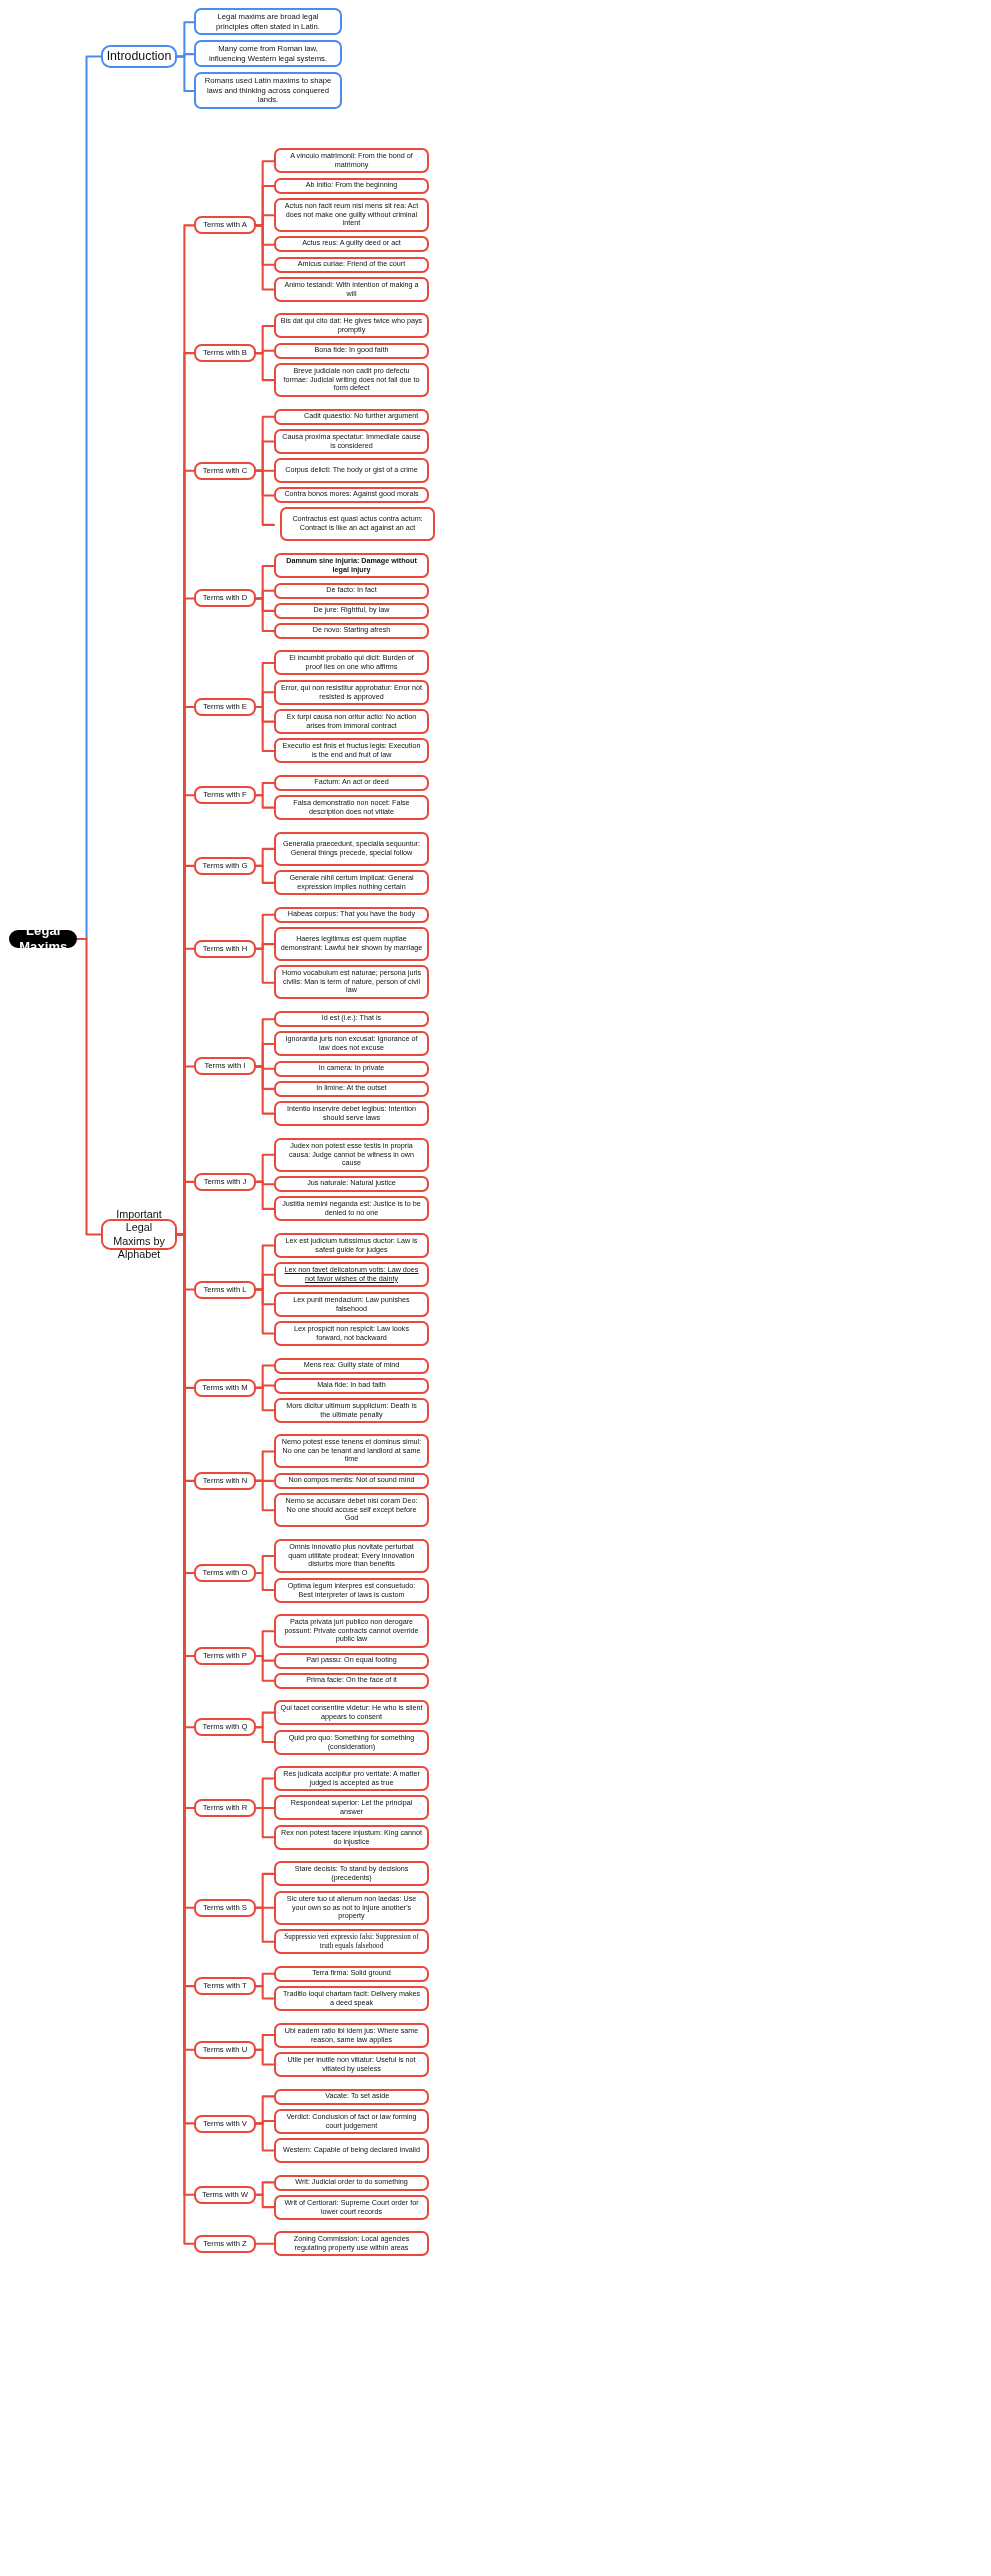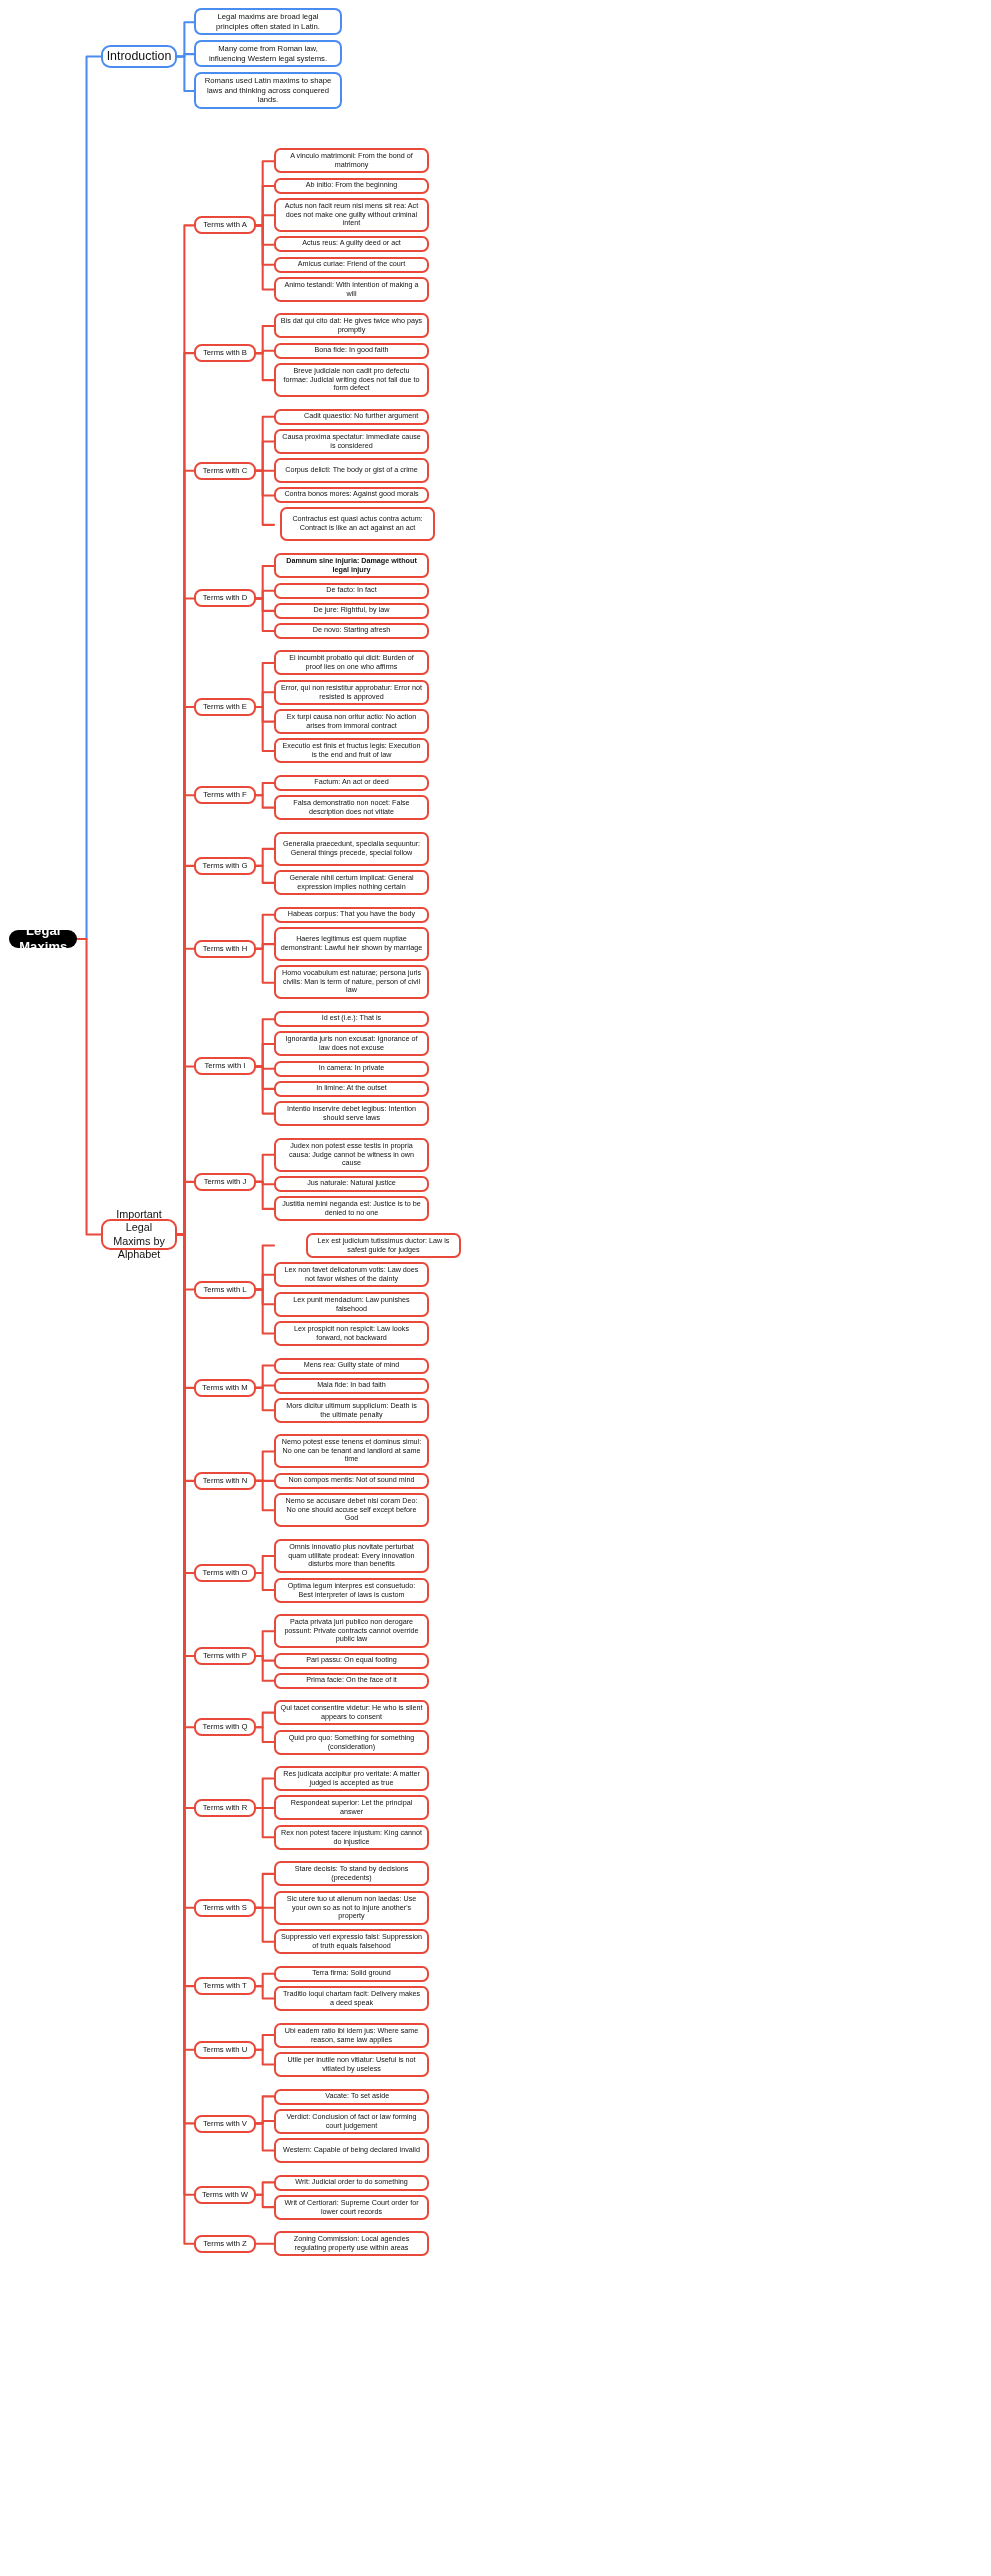--- a/index.html
+++ b/index.html
@@ -216,22 +216,22 @@
       <div class="node red leaf" style="left: 274px; top: 1011px; width: 155px; height: 15.5px;">Id est (i.e.): That is</div>
       <div class="node red leaf" style="left: 274px; top: 1031px; width: 155px; height: 25px;">Ignorantia juris non excusat: Ignorance of law does not excuse</div>
       <div class="node red leaf" style="left: 274px; top: 1061px; width: 155px; height: 15.5px;">In camera: In private</div>
       <div class="node red leaf" style="left: 274px; top: 1081px; width: 155px; height: 15.5px;">In limine: At the outset</div>
       <div class="node red leaf" style="left: 274px; top: 1101px; width: 155px; height: 25px;">Intentio inservire debet legibus: Intention should serve laws</div>
       <div class="node red lvl2" style="left: 194px; top: 1057px; width: 62px; height: 17.5px;">Terms with I</div>
       <div class="node red leaf" style="left: 274px; top: 1138px; width: 155px; height: 34px;">Judex non potest esse testis in propria causa: Judge cannot be witness in own cause</div>
       <div class="node red leaf" style="left: 274px; top: 1176px; width: 155px; height: 15.5px;">Jus naturale: Natural justice</div>
       <div class="node red leaf" style="left: 274px; top: 1196px; width: 155px; height: 25px;">Justitia nemini neganda est: Justice is to be denied to no one</div>
       <div class="node red lvl2" style="left: 194px; top: 1173px; width: 62px; height: 17.5px;">Terms with J</div>
-      <div class="node red leaf" style="left: 274px; top: 1233px; width: 155px; height: 25px; margin-left: 32px;">Lex est judicium tutissimus ductor: Law is safest guide for judges</div>
-      <div class="node red leaf" style="left: 274px; top: 1262px; width: 155px; height: 25px;">Lex non favet delicatorum votis: Law does not favor wishes of the dainty</div>
+      <div class="node red leaf" style="left: 274px; top: 1233px; width: 155px; height: 25px;">Lex est judicium tutissimus ductor: Law is safest guide for judges</div>
+      <div class="node red leaf" style="left: 274px; top: 1262px; width: 155px; height: 25px; text-decoration: underline;">Lex non favet delicatorum votis: Law does not favor wishes of the dainty</div>
       <div class="node red leaf" style="left: 274px; top: 1292px; width: 155px; height: 25px;">Lex punit mendacium: Law punishes falsehood</div>
       <div class="node red leaf" style="left: 274px; top: 1321px; width: 155px; height: 25px;">Lex prospicit non respicit: Law looks forward, not backward</div>
       <div class="node red lvl2" style="left: 194px; top: 1281px; width: 62px; height: 17.5px;">Terms with L</div>
       <div class="node red leaf" style="left: 274px; top: 1358px; width: 155px; height: 15.5px;">Mens rea: Guilty state of mind</div>
       <div class="node red leaf" style="left: 274px; top: 1378px; width: 155px; height: 15.5px;">Mala fide: In bad faith</div>
       <div class="node red leaf" style="left: 274px; top: 1398px; width: 155px; height: 25px;">Mors dicitur ultimum supplicium: Death is the ultimate penalty</div>
       <div class="node red lvl2" style="left: 194px; top: 1379px; width: 62px; height: 17.5px;">Terms with M</div>
       <div class="node red leaf" style="left: 274px; top: 1434px; width: 155px; height: 34px;">Nemo potest esse tenens et dominus simul: No one can be tenant and landlord at same time</div>
       <div class="node red leaf" style="left: 274px; top: 1473px; width: 155px; height: 15.5px;">Non compos mentis: Not of sound mind</div>
       <div class="node red leaf" style="left: 274px; top: 1493px; width: 155px; height: 34px;">Nemo se accusare debet nisi coram Deo: No one should accuse self except before God</div>
@@ -245,21 +245,21 @@
       <div class="node red lvl2" style="left: 194px; top: 1647px; width: 62px; height: 17.5px;">Terms with P</div>
       <div class="node red leaf" style="left: 274px; top: 1700px; width: 155px; height: 25px;">Qui tacet consentire videtur: He who is silent appears to consent</div>
       <div class="node red leaf" style="left: 274px; top: 1730px; width: 155px; height: 25px;">Quid pro quo: Something for something (consideration)</div>
       <div class="node red lvl2" style="left: 194px; top: 1718px; width: 62px; height: 17.5px;">Terms with Q</div>
       <div class="node red leaf" style="left: 274px; top: 1766px; width: 155px; height: 25px;">Res judicata accipitur pro veritate: A matter judged is accepted as true</div>
       <div class="node red leaf" style="left: 274px; top: 1795px; width: 155px; height: 25px;">Respondeat superior: Let the principal answer</div>
       <div class="node red leaf" style="left: 274px; top: 1825px; width: 155px; height: 25px;">Rex non potest facere injustum: King cannot do injustice</div>
       <div class="node red lvl2" style="left: 194px; top: 1799px; width: 62px; height: 17.5px;">Terms with R</div>
       <div class="node red leaf" style="left: 274px; top: 1861px; width: 155px; height: 25px;">Stare decisis: To stand by decisions (precedents)</div>
       <div class="node red leaf" style="left: 274px; top: 1891px; width: 155px; height: 34px;">Sic utere tuo ut alienum non laedas: Use your own so as not to injure another's property</div>
-      <div class="node red leaf" style="left: 274px; top: 1929px; width: 155px; height: 25px;">Suppressio veri expressio falsi: Suppression of truth equals falsehood</div>
+      <div class="node red leaf" style="left: 274px; top: 1929px; width: 155px; height: 25px; font-family: Liberation Serif, serif;">Suppressio veri expressio falsi: Suppression of truth equals falsehood</div>
       <div class="node red lvl2" style="left: 194px; top: 1899px; width: 62px; height: 17.5px;">Terms with S</div>
       <div class="node red leaf" style="left: 274px; top: 1966px; width: 155px; height: 15.5px;">Terra firma: Solid ground</div>
       <div class="node red leaf" style="left: 274px; top: 1986px; width: 155px; height: 25px;">Traditio loqui chartam facit: Delivery makes a deed speak</div>
       <div class="node red lvl2" style="left: 194px; top: 1977px; width: 62px; height: 17.5px;">Terms with T</div>
       <div class="node red leaf" style="left: 274px; top: 2023px; width: 155px; height: 25px;">Ubi eadem ratio ibi idem jus: Where same reason, same law applies</div>
       <div class="node red leaf" style="left: 274px; top: 2052px; width: 155px; height: 25px;">Utile per inutile non vitiatur: Useful is not vitiated by useless</div>
       <div class="node red lvl2" style="left: 194px; top: 2041px; width: 62px; height: 17.5px;">Terms with U</div>
       <div class="node red leaf" style="left: 274px; top: 2089px; width: 155px; height: 15.5px; padding-left: 16px;">Vacate: To set aside</div>
       <div class="node red leaf" style="left: 274px; top: 2109px; width: 155px; height: 25px;">Verdict: Conclusion of fact or law forming court judgement</div>
       <div class="node red leaf" style="left: 274px; top: 2138px; width: 155px; height: 25px;">Western: Capable of being declared invalid</div>

